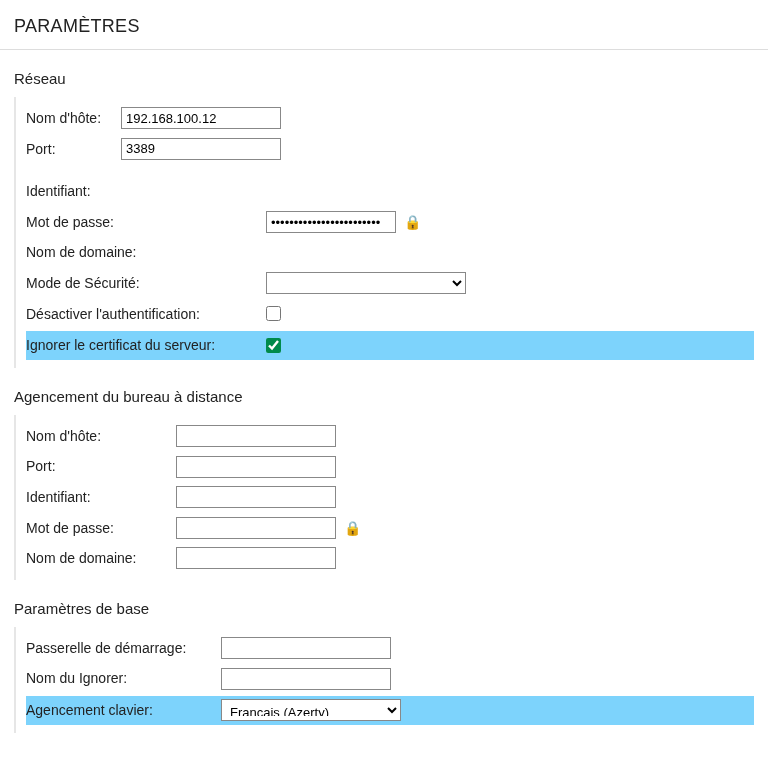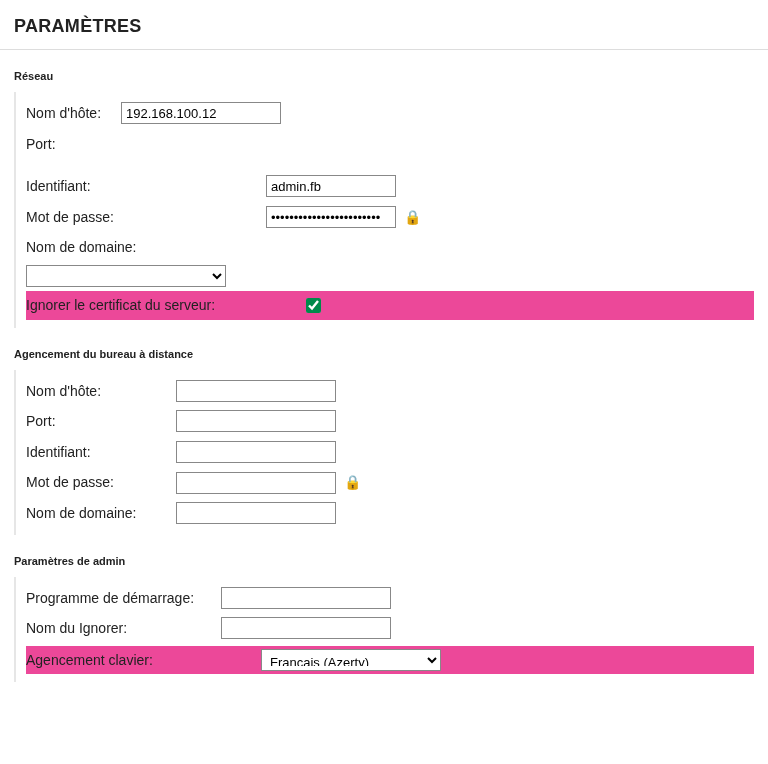--- a/index.html
+++ b/index.html
@@ -1,28 +1,28 @@
 <!DOCTYPE html>
 <html><head>
   <meta charset="utf-8">
   <style>
     * { box-sizing: border-box; margin: 0; padding: 0; }
     body { font-family: "Segoe UI", Arial, sans-serif; font-size: 14px; color: #222; background: #fff; }
     .page { width: 768px; }
-    .main-title { font-size: 18px; font-weight: 700; padding: 16px 4px 12px 14px; border-bottom: 1px solid #ddd; letter-spacing: 0.3px; }
+    .main-title { font-size: 18px; font-weight: 400; padding: 16px 4px 12px 14px; border-bottom: 1px solid #ddd; letter-spacing: 0.3px; }
     .content { padding: 0 14px 20px 14px; }
-    .section-title { font-size: 11px; font-weight: 700; margin: 20px 0 10px 0; }
+    .section-title { font-size: 15px; font-weight: 400; margin: 20px 0 10px 0; }
     .section-body { border-left: 2px solid #e6e6e6; padding: 4px 0 4px 10px; }
     .row { display: flex; align-items: center; margin: 4px 0; line-height: 1.9; }
     .row .label { flex: 0 0 auto; }
     .row .field { flex: 0 0 auto; display: flex; align-items: center; gap: 4px; }
     input[type=text], input[type=password], select { border: 1px solid #888; font-family: inherit; font-size: 13px; height: 22px; padding: 4px 4px; background: #fff; }
     input[type=checkbox] { width: 15px; height: 15px; }
     .lock-icon { color: #888; font-size: 14px; margin-left: 4px; }
-    .hl { background: #ec4899; padding: 1px 4px 1px 0; gap: 40px; }
+    .hl { background: #7dd3fc; padding: 1px 4px 1px 0; }
     .hl input[type=checkbox] { accent-color: #008a4b; }
     
     .sec-reseau .label { width: 95px; }
     .sec-reseau input[type=text] { width: 160px; }
     .sec-auth .label { width: 240px; }
     .sec-auth input[type=text], .sec-auth input[type=password] { width: 130px; }
     .sec-auth select.wide { width: 200px; }
     .sec-pass .label { width: 150px; }
     .sec-pass input[type=text], .sec-pass input[type=password] { width: 160px; }
     .sec-base .label { width: 195px; }
@@ -39,43 +39,50 @@
     <div class="section-title">Réseau</div>
     <div class="section-body sec-reseau">
       <div class="row">
         <div class="label">Nom d'hôte:</div>
         <div class="field">
             <input type="text" value="192.168.100.12" style="">
           </div>
       </div>
       <div class="row">
         <div class="label">Port:</div>
+        <div class="field">
+            <input type="text" value="3389" style="">
+          </div>
       </div>
     </div>
 
     <div class="section-body sec-auth">
       <div class="row">
         <div class="label">Identifiant:</div>
-        <div class="field">
-            <input type="text" value="admin.fb" style="">
-          </div>
       </div>
       <div class="row">
         <div class="label">Mot de passe:</div>
         <div class="field">
           <input type="text" value="••••••••••••••••••••••••" style="">
           <span class="lock-icon">🔒</span>
         </div>
       </div>
       <div class="row">
         <div class="label">Nom de domaine:</div>
       </div>
       <div class="row">
+        <div class="label">Mode de Sécurité:</div>
         <div class="field">
             <select class="wide"><option></option></select>
+          </div>
+      </div>
+      <div class="row">
+        <div class="label">Désactiver l'authentification:</div>
+        <div class="field">
+            <input type="checkbox" style="">
           </div>
       </div>
       <div class="row hl">
         <div class="label">Ignorer le certificat du serveur:</div>
         <div class="field">
             <input type="checkbox" checked="" style="">
           </div>
       </div>
     </div>
 
@@ -107,24 +114,24 @@
         </div>
       </div>
       <div class="row">
         <div class="label">Nom de domaine:</div>
         <div class="field">
             <input type="text" value="" style="">
           </div>
       </div>
     </div>
 
-    <div class="section-title">Paramètres de admin</div>
+    <div class="section-title">Paramètres de base</div>
     <div class="section-body sec-base">
       <div class="row">
-        <div class="label">Programme de démarrage:</div>
+        <div class="label">Passerelle de démarrage:</div>
         <div class="field">
             <input type="text" value="" style="">
           </div>
       </div>
       <div class="row">
         <div class="label">Nom du Ignorer:</div>
         <div class="field">
             <input type="text" value="" style="">
           </div>
       </div>

